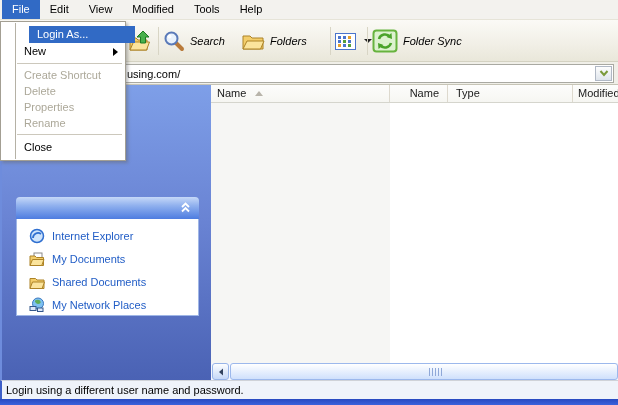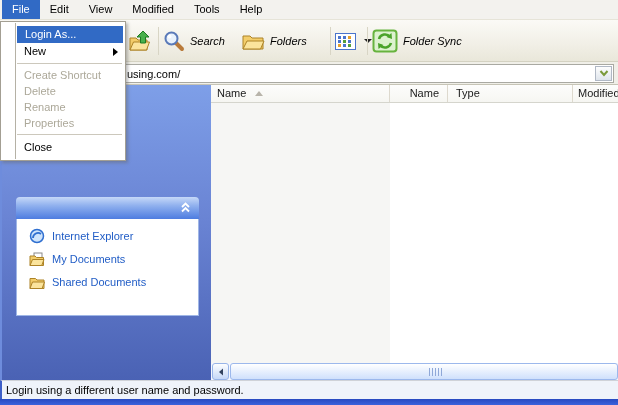--- a/index.html
+++ b/index.html
@@ -76,21 +76,21 @@
                display:flex; align-items:center; padding-left:4px; }
   .bottomband { position:absolute; left:0; top:399px; width:618px; height:6px;
                 background:linear-gradient(180deg,#2749c0,#3a62dc); }
 
   
   .filemenu { position:absolute; left:0; top:21px; width:126px; height:140px;
               background:#fff; border:1px solid #a39f93; box-shadow:2px 2px 3px rgba(100,100,100,.45);
               padding-top:4px; z-index:100; }
   .gutterline { position:absolute; left:14px; top:1px; bottom:1px; width:1px; background:#b5b1a5; }
   .fmrow { position:relative; margin-left:15px; height:17px; line-height:17px; padding-left:8px; cursor:default; white-space:nowrap; }
-  .fmrow.hl { margin-left:16px; width:106px; background:#316ac5; color:#fff; }
+  .fmrow.hl { margin-left:28px; width:106px; background:#316ac5; color:#fff; }
   .fmrow.dis { color:#aca899; height:16px; line-height:16px; }
   .fmrow.close { height:18px; line-height:18px; }
   .fmsep { height:1px; background:#ccc8bc; margin:3px 3px 3px 16px; }
   .subarrow { position:absolute; right:7px; top:5px; width:0; height:0;
               border-top:4px solid transparent; border-bottom:4px solid transparent; border-left:5px solid #000; }
 
   svg { display:block; }
 </style>
 </head>
 <body>
@@ -218,20 +218,31 @@
         </div>
         <div class="sideitem" style="top:54px;">
           <span>
             <svg width="16" height="15" viewBox="0 0 16 15">
               <path d="M1 3.5 h5.5 l1.5 1.5 h7 v8.5 h-14 z" fill="#f3cd6a" stroke="#ad8326" stroke-width="1"></path>
               <path d="M1 13.5 l2.5 -6.5 h12 l-2.4 6.5 z" fill="#fbe49c" stroke="#ad8326" stroke-width="1"></path>
             </svg>
           </span>
           <span>Shared Documents</span>
         </div>
+        <div class="sideitem" style="top:77px;">
+          <span>
+            <svg width="16" height="16" viewBox="0 0 16 16">
+              <circle cx="9" cy="6.5" r="5.5" fill="#7ec0f0" stroke="#3a78c0" stroke-width="1"></circle>
+              <path d="M6 3.5 q3 -1.5 5 0 q1.5 2 0 3 q-2.5 1 -4 -0.5 q-1.5 -1.5 -1 -2.5 z" fill="#5fae58"></path>
+              <rect x="1" y="9.5" width="6" height="4" fill="#dce8fa" stroke="#34588c" stroke-width="1"></rect>
+              <rect x="8.5" y="11" width="5.5" height="3.5" fill="#dce8fa" stroke="#34588c" stroke-width="1"></rect>
+            </svg>
+          </span>
+          <span>My Network Places</span>
+        </div>
       </div>
     </div>
   </div>
 
   <div class="listheader">
     <div class="hcell name">
       <span>Name</span><span class="sortarrow"></span>
     </div>
     <div class="hcell size">Name</div>
     <div class="hcell type">Type</div>
@@ -260,19 +271,19 @@
   <div class="filemenu">
     <div class="gutterline"></div>
     <div class="fmrow hl">Login As...</div>
     <div class="fmrow">
       <span>New</span>
       <span class="subarrow"></span>
     </div>
     <div class="fmsep"></div>
     <div class="fmrow dis">Create Shortcut</div>
     <div class="fmrow dis">Delete</div>
+    <div class="fmrow dis">Properties</div>
     <div class="fmrow dis">Rename</div>
-    <div class="fmrow dis">Properties</div>
     <div class="fmsep"></div>
     <div class="fmrow close">Close</div>
   </div>
 
 </div>
 
 </body></html>

